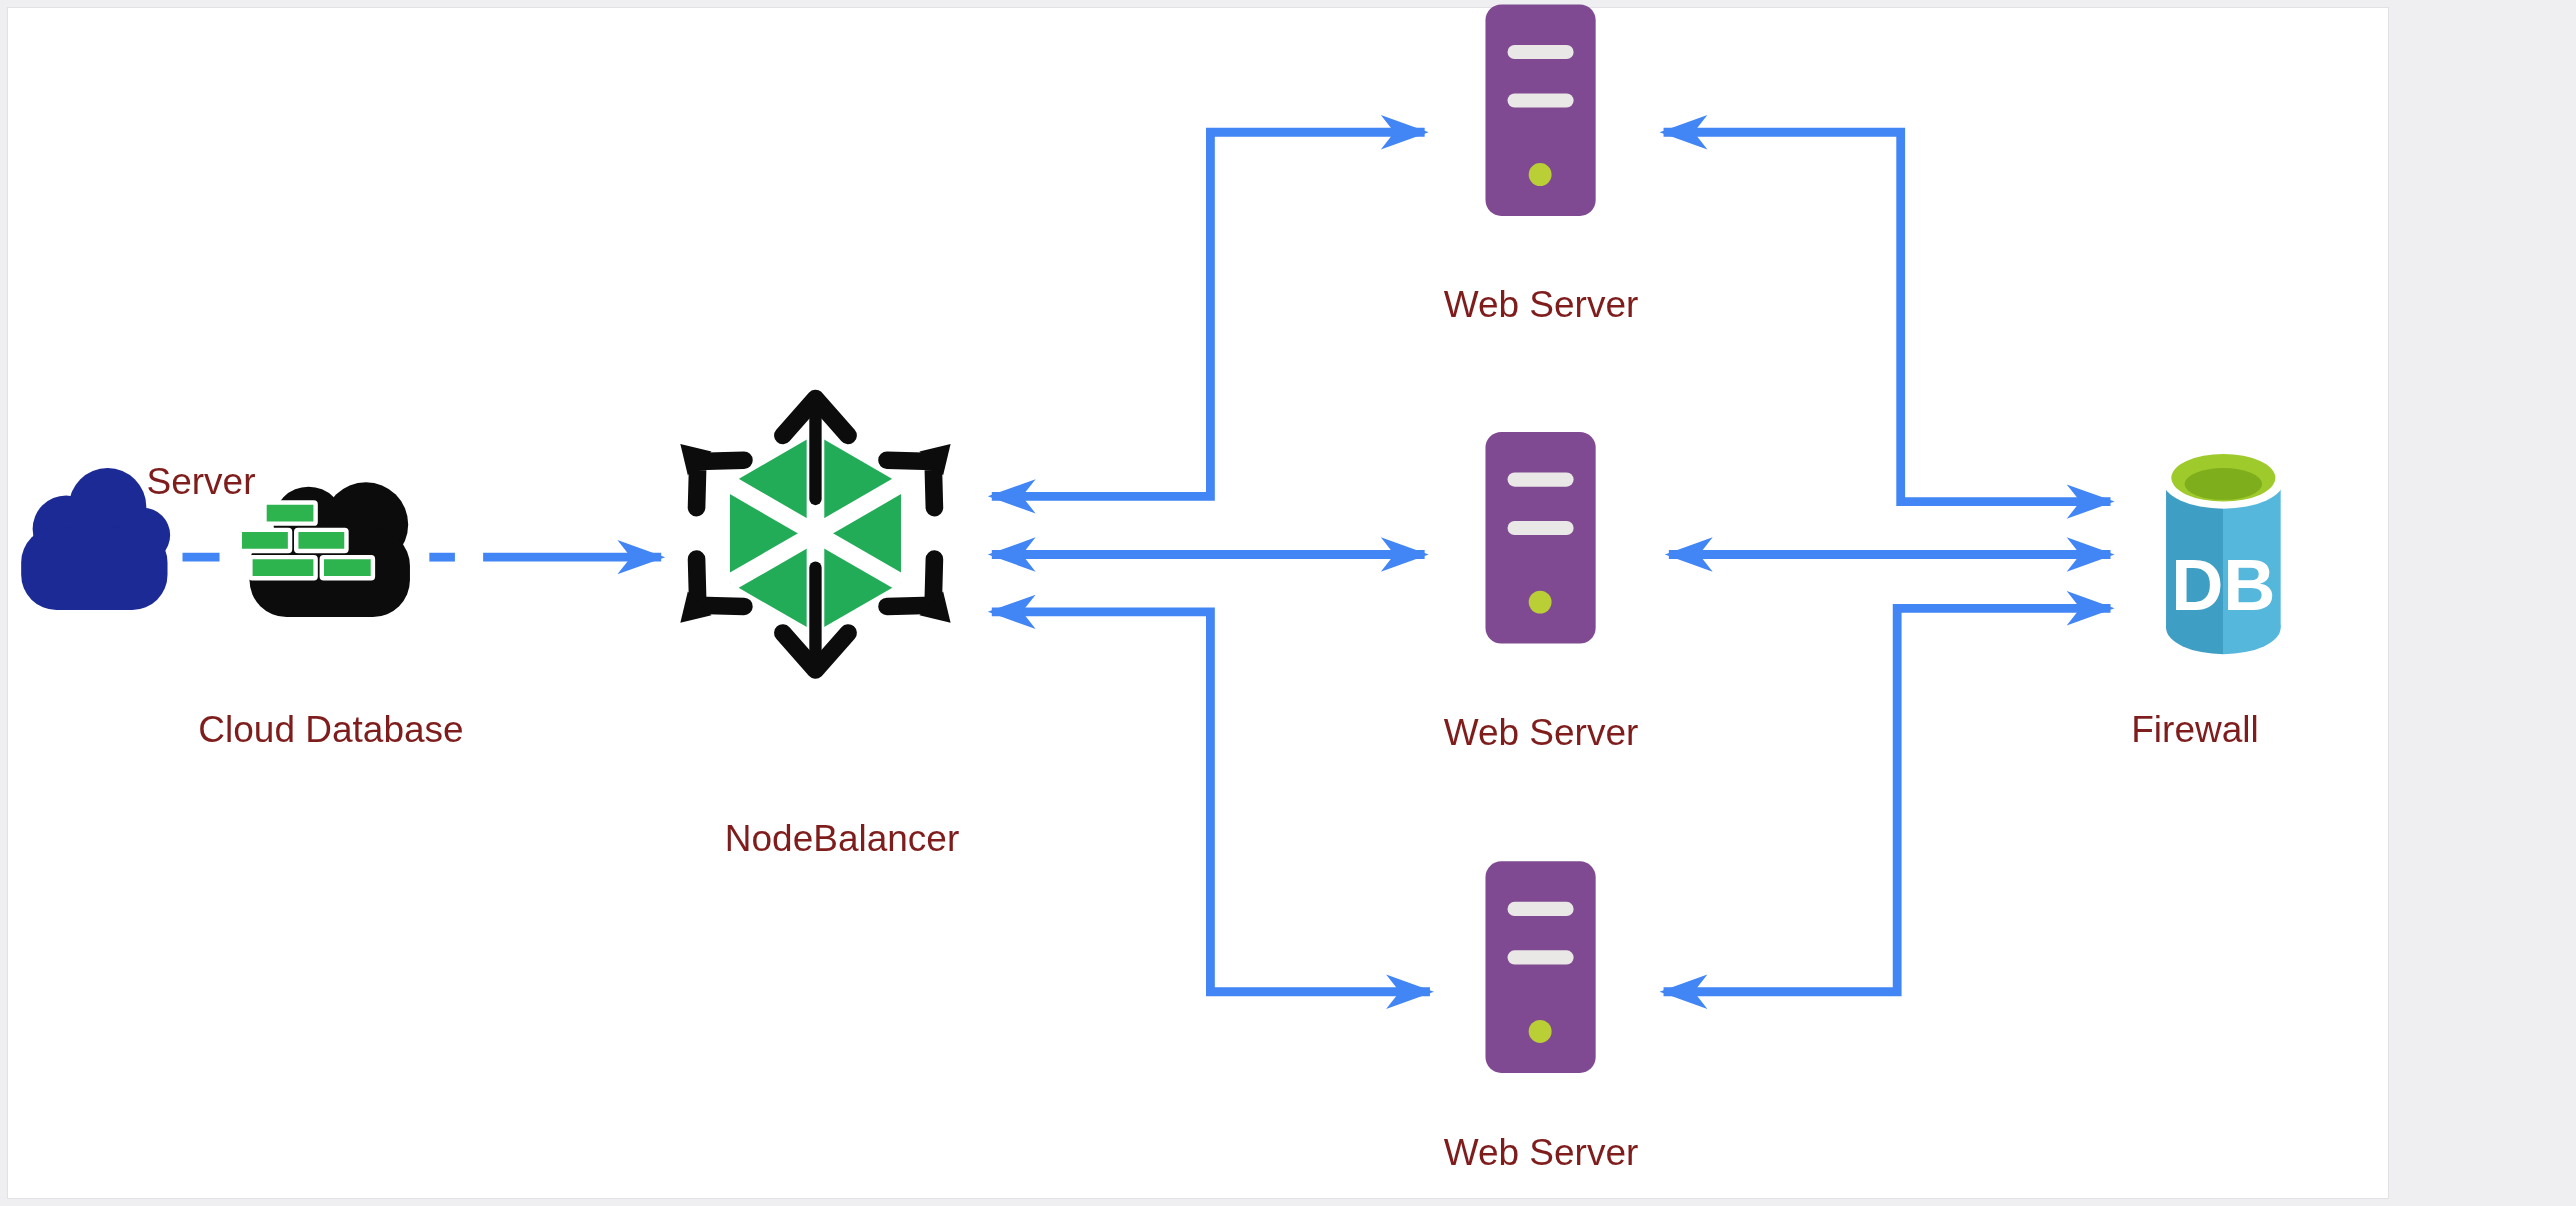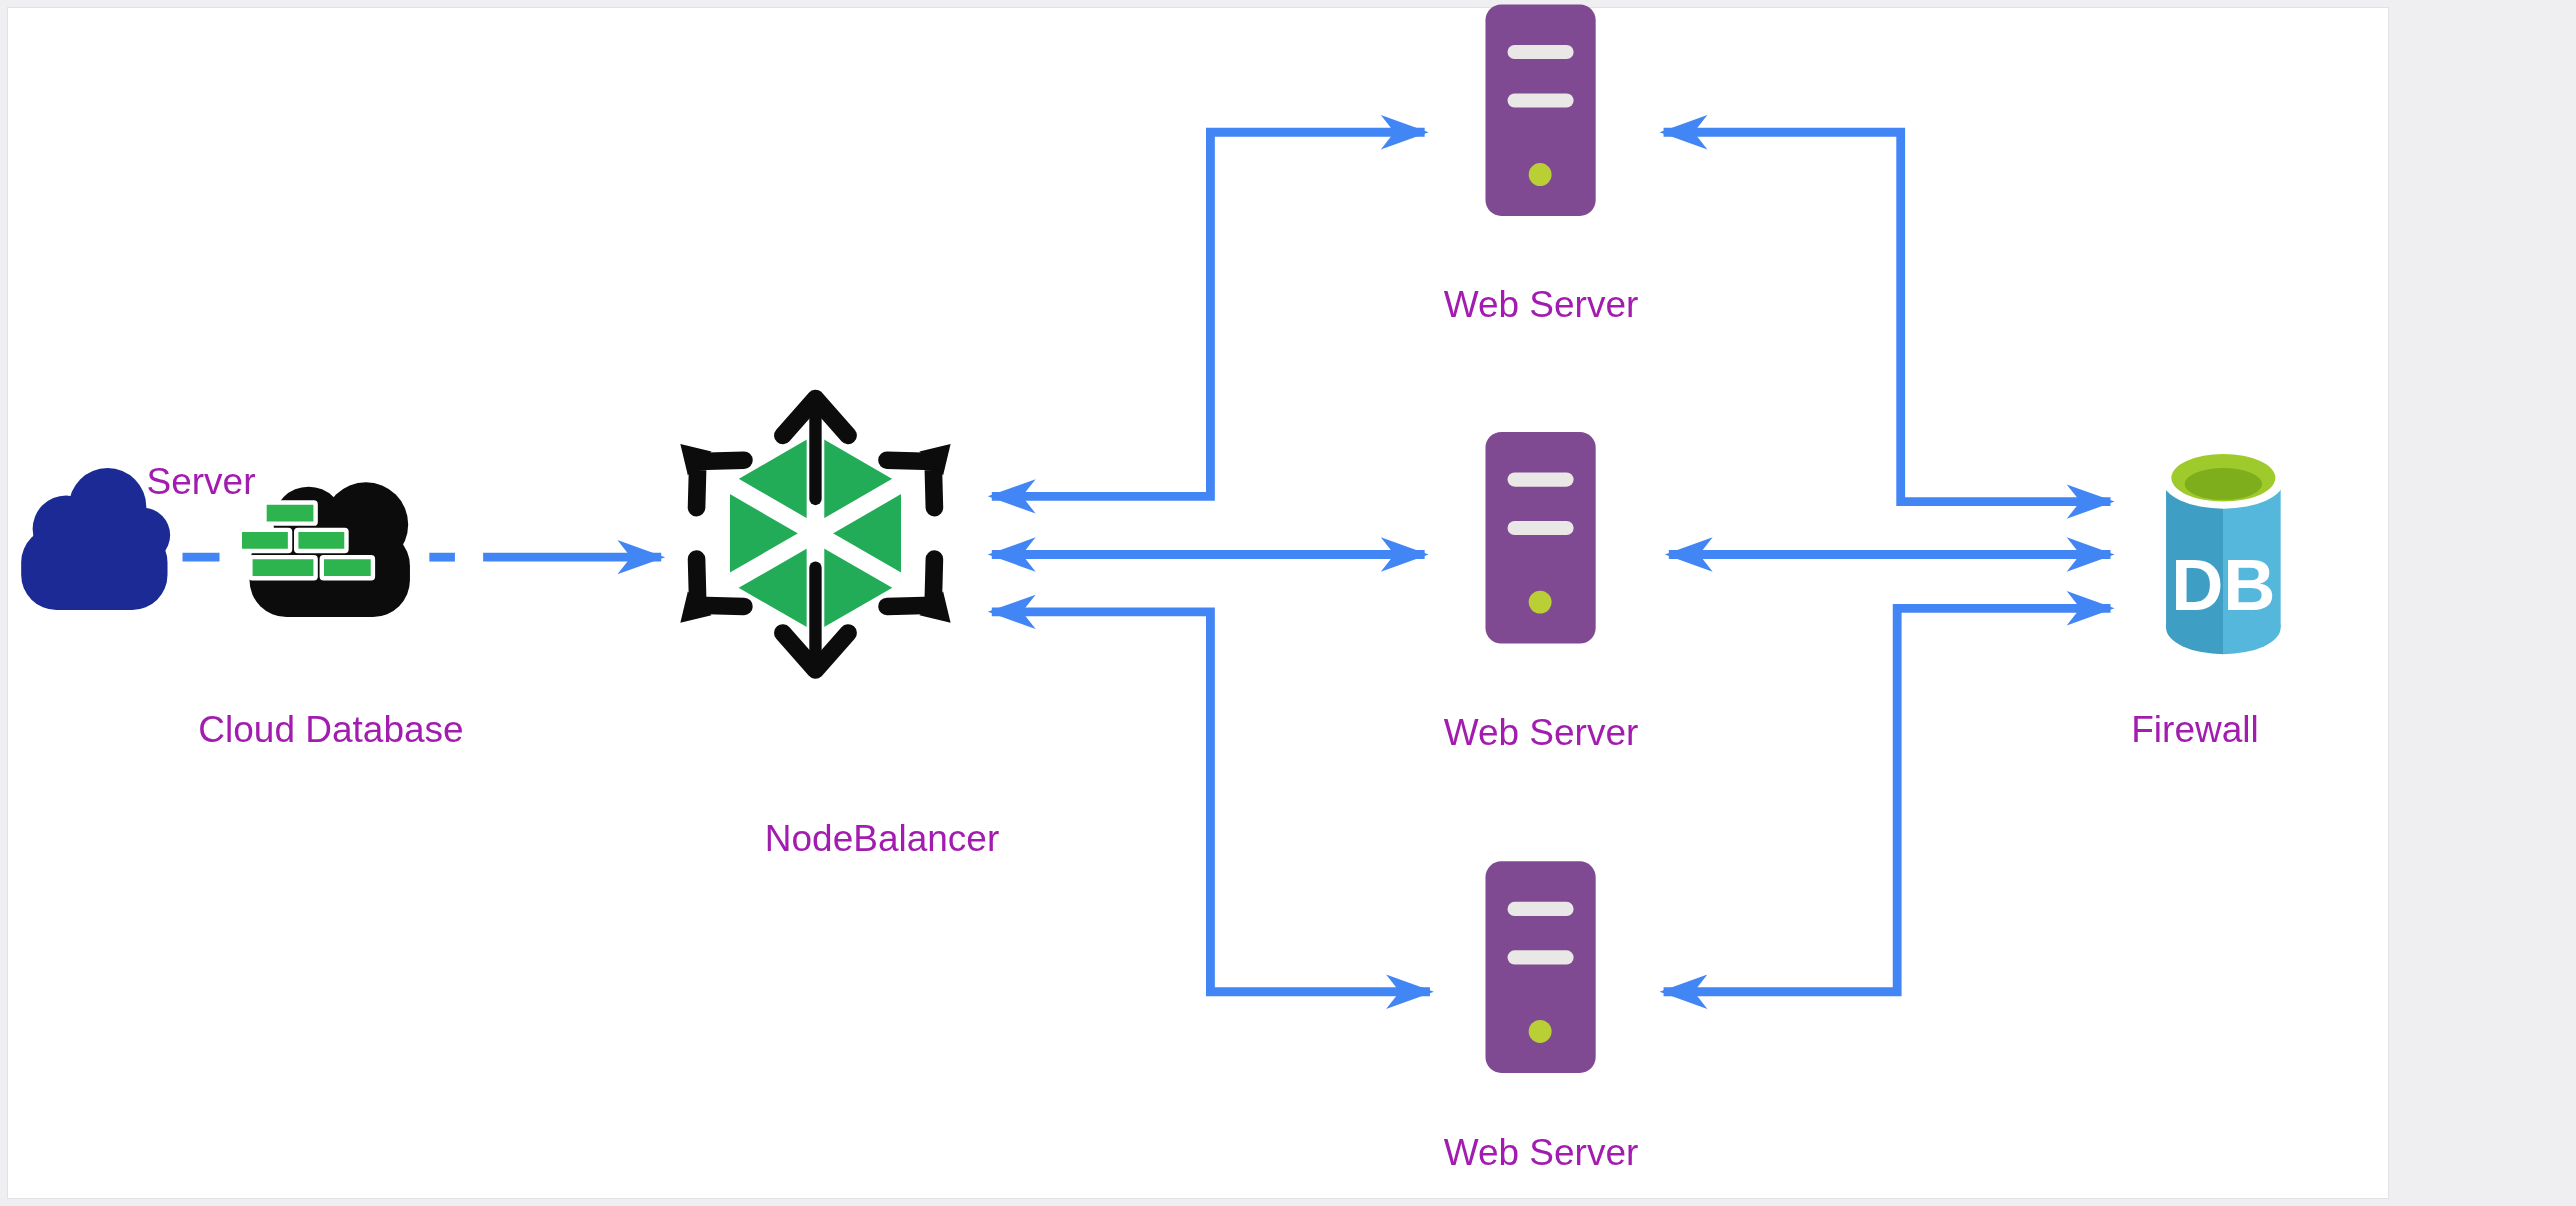--- a/index.html
+++ b/index.html
@@ -2,21 +2,21 @@
 <html style="font-size:14px"><head>
 <meta charset="utf-8">
 <style>
   html,body{margin:0;padding:0;background:#efeff1;overflow:hidden;}
   #stage{position:relative;width:2576px;height:1206px;background:#efeff1;
          font-family:"Liberation Sans", sans-serif;}
   #canvas{position:absolute;left:7px;top:7px;width:2382px;height:1192px;
           background:#ffffff;border:0.9px solid #e2e2e6;box-sizing:border-box;}
   #overlay{position:absolute;left:0;top:0;width:2576px;height:1206px;}
   .nlabel{position:absolute;transform:translate(-50%,-50%);
-          font-size:37px;line-height:41px;color:#a21caf;white-space:nowrap;}
+          font-size:37px;line-height:41px;color:#7f1d1d;white-space:nowrap;}
 </style>
 </head>
 <body>
 
 <div id="stage">
   <div id="canvas"></div>
 
   <svg id="overlay" viewBox="0 0 2922 1368" xmlns="http://www.w3.org/2000/svg">
     <defs>
       <marker id="ah" viewBox="0 0 14 10" refX="12.5" refY="5" markerWidth="58" markerHeight="42" markerUnits="userSpaceOnUse" orient="auto-start-reverse">
@@ -126,19 +126,19 @@
       <ellipse cx="2522" cy="712" rx="65" ry="30" fill="url(#dbgrad)"></ellipse>
       <ellipse cx="2522" cy="545" rx="69" ry="32" fill="#ffffff"></ellipse>
       <ellipse cx="2522" cy="542" rx="59" ry="27" fill="#9fca2c"></ellipse>
       <ellipse cx="2522" cy="549" rx="44" ry="18" fill="#7fae1d"></ellipse>
       <text x="2522" y="692" text-anchor="middle" fill="#ffffff" font-family="Liberation Sans, sans-serif" font-size="82" font-weight="bold">DB</text>
     </g>
   </svg>
 
   <div class="nlabel" style="left:201px;top:481px">Server</div>
   <div class="nlabel" style="left:331px;top:729px">Cloud Database</div>
-  <div class="nlabel" style="left:882px;top:838px">NodeBalancer</div>
+  <div class="nlabel" style="left:842px;top:838px">NodeBalancer</div>
   <div class="nlabel" style="left:1541px;top:304px">Web Server</div>
   <div class="nlabel" style="left:1541px;top:732px">Web Server</div>
   <div class="nlabel" style="left:1541px;top:1152px">Web Server</div>
   <div class="nlabel" style="left:2195px;top:729px">Firewall</div>
 </div>
 
 
 </body></html>

